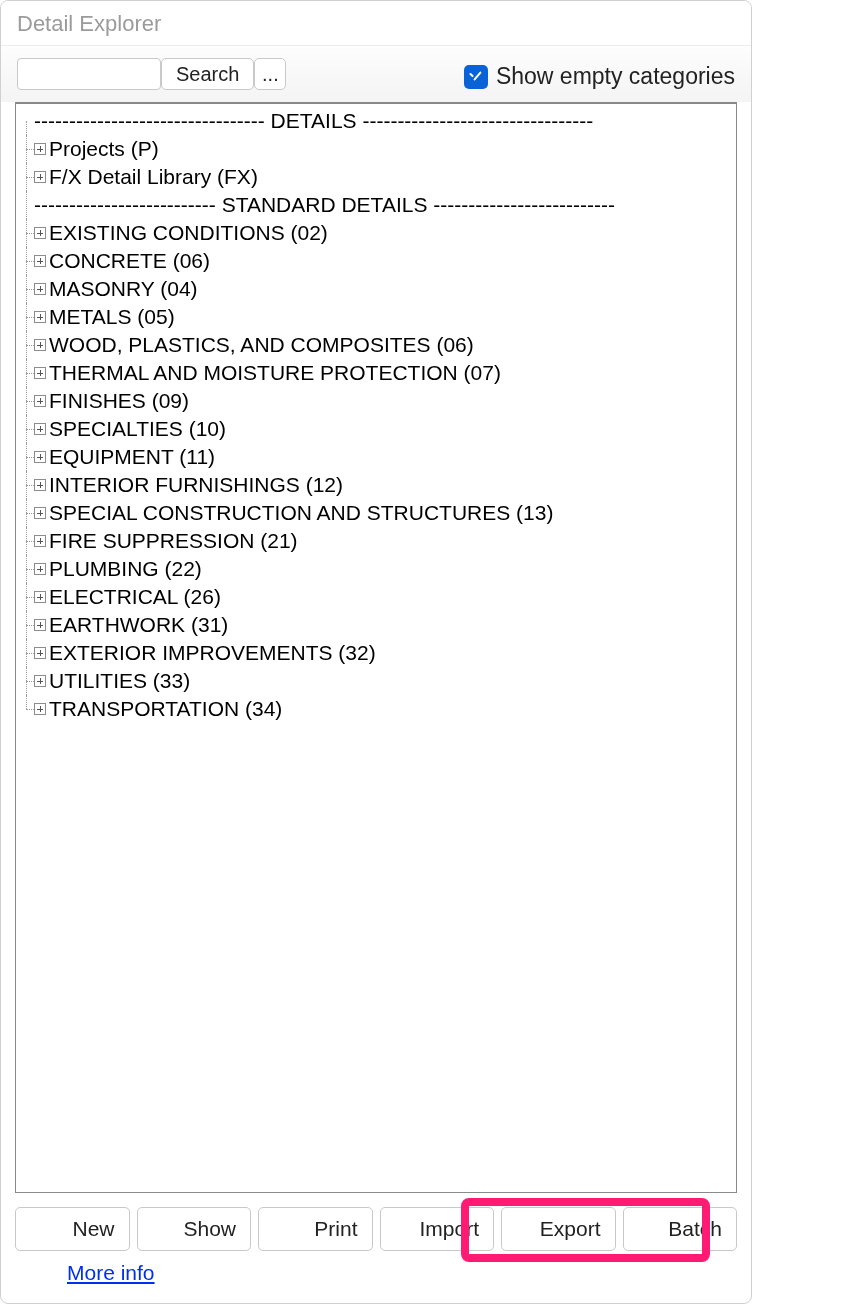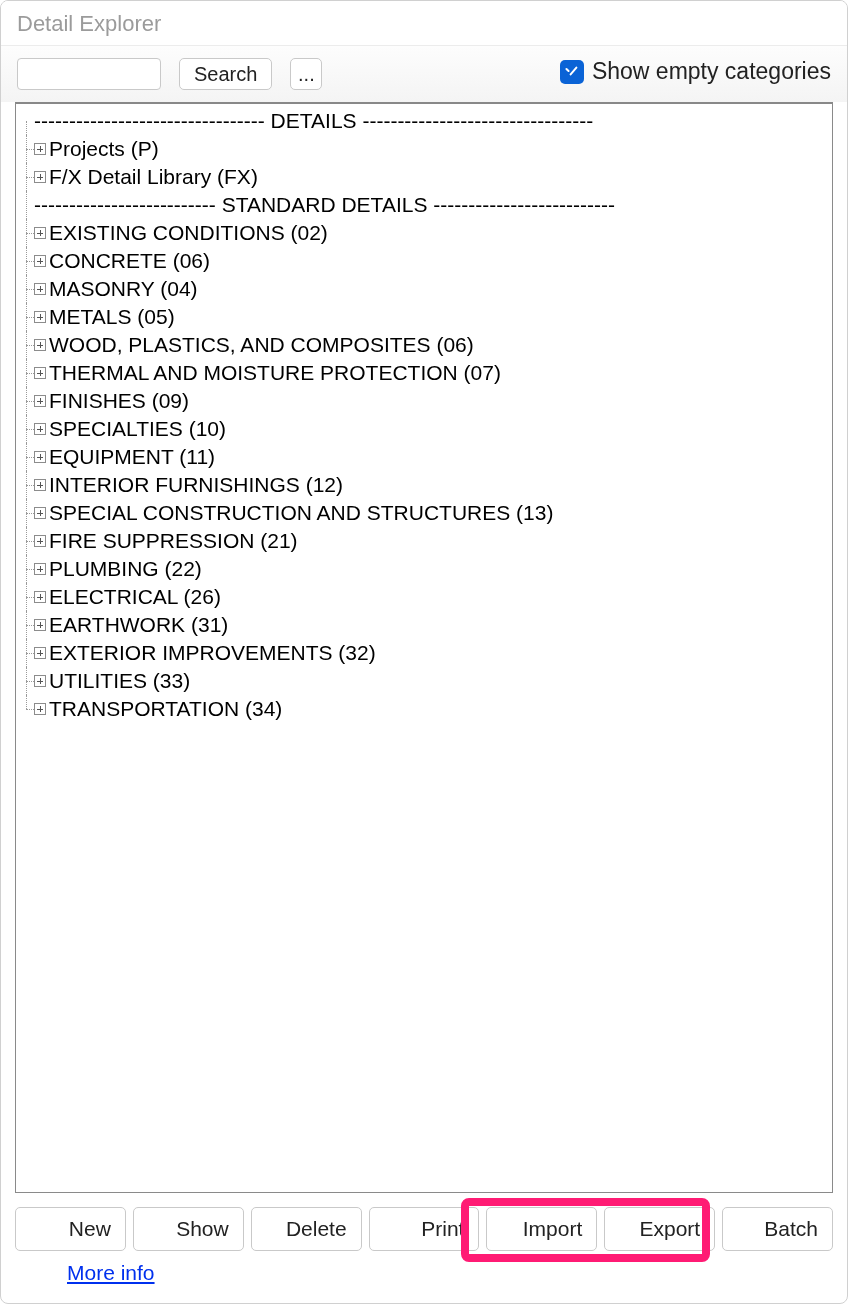--- a/index.html
+++ b/index.html
@@ -8,41 +8,41 @@
       padding: 0;
     }
     body {
       font-family: "Segoe UI", Arial, sans-serif;
       background: #fff;
       width: 848px;
       height: 1304px;
       overflow: hidden;
     }
     .window {
-      width: 848px;
+      width: 752px;
       height: 1304px;
       background: #ffffff;
       border: 1px solid #d0d0d0;
       border-radius: 8px;
       display: flex;
       flex-direction: column;
       overflow: hidden;
     }
     .titlebar {
       padding: 10px 16px 8px 16px;
       font-size: 22px;
       color: #9b9b9b;
       background: #ffffff;
       border-bottom: 1px solid #ececec;
     }
     .toolbar {
       display: flex;
-      align-items: flex-start;
+      align-items: flex-end;
       padding: 12px 16px 12px 16px;
-      gap: 18px;
+      gap: 0;
       background: linear-gradient(#fdfdfd,#f4f4f4);
     }
     .search-input {
       width: 144px;
       height: 32px;
       border: 1px solid #c9c9c9;
       border-radius: 4px;
       background: #fff;
       font-size: 18px;
       padding: 0 6px;
@@ -338,21 +338,20 @@
           <span class="tree-guide last"></span>
           <span class="expander"></span>
           <span class="tree-label">TRANSPORTATION (34)</span>
         </div>
       </div>
   </div>
 
   <div class="bottom-buttons">
     <button class="btn">New</button>
     <button class="btn">Show</button>
-    <button class="btn">Delete</button>
     <button class="btn">Print</button>
     <button class="btn">Import</button>
     <button class="btn">Export</button>
     <button class="btn">Batch</button>
     <div class="highlight-box"></div>
   </div>
 
   <div class="footer-link">
     <a href="#">More info</a>
   </div>

